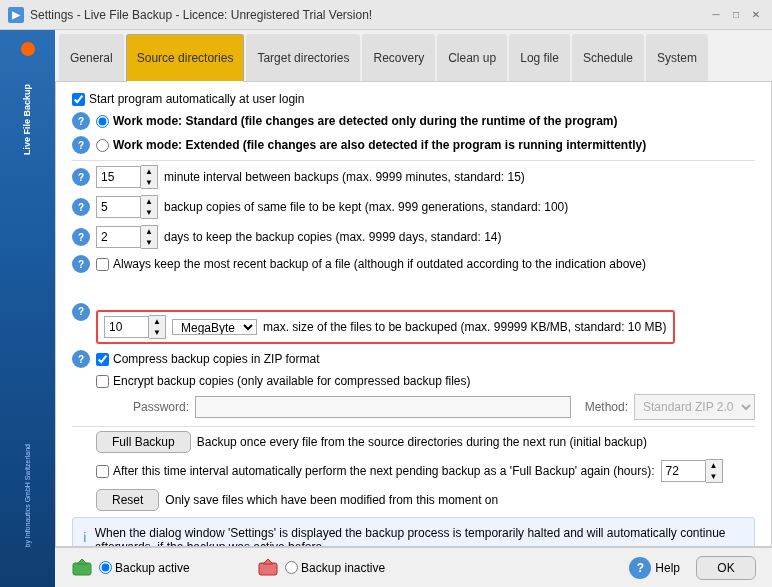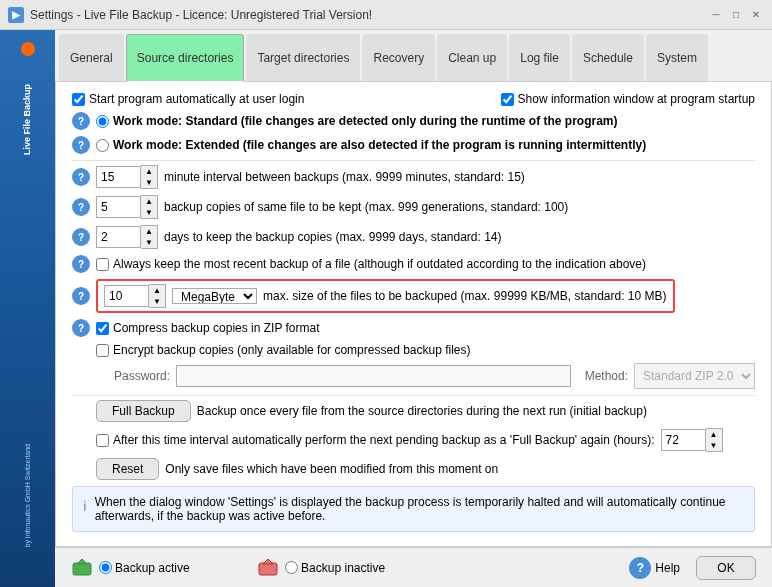--- a/index.html
+++ b/index.html
@@ -46,21 +46,21 @@
       padding: 16px 10px;
       font-size: 12px;
       cursor: pointer;
       border: 1px solid transparent;
       border-bottom: none;
       background: #e0e0e0;
       color: #333;
       border-radius: 3px 3px 0 0;
     }
     .tab.active {
-      background: #86efac;
+      background: #eab308;
       border-color: #aaa;
       border-bottom: 1px solid #fff;
       margin-bottom: -1px;
       position: relative;
       z-index: 1;
     }
 
     .panel {
       flex: 1;
       background: white;
@@ -93,20 +93,21 @@
     .spinner-btn { width: 16px; height: 11px; font-size: 8px; display: flex; align-items: center; justify-content: center; cursor: pointer; background: #f0f0f0; border: none; line-height: 1; }
 
     .highlighted-row {
       border: 2px solid #e44;
       border-radius: 3px;
       padding: 3px 6px;
       display: flex;
       align-items: center;
       gap: 6px;
       background: white;
+      margin-top: 31px;
     }
 
     .select-input {
       height: 16px; border: 1px solid #aaa; background: #fff; font-size: 12px;
       padding: 0 4px; cursor: pointer;
     }
 
     .action-btn {
       padding: 3px 15px; background: #e8e8e8; border: 1px solid #aaa; font-size: 12px;
       cursor: pointer; border-radius: 5px;
@@ -129,21 +130,21 @@
 
     .ok-btn {
       padding: 4px 20px; background: #e8e8e8; border: 1px solid #aaa; font-size: 12px;
       cursor: pointer; border-radius: 6px; min-width: 60px;
     }
 
     .help-status { display: flex; align-items: center; gap: 4px; margin-right: 16px; }
     .help-circle { width: 22px; height: 22px; border-radius: 50%; background: #4a90d9; color: white; display: flex; align-items: center; justify-content: center; font-size: 12px; font-weight: bold; }
 
     .method-select { height: 26px; font-size: 12px; border: 1px solid #aaa; background: #f0f0f0; padding: 0 4px; color: #888; }
-    .password-label { font-size: 12px; color: #666; margin-left: 12px; }
+    .password-label { font-size: 12px; color: #666; margin-left: 31px; }
 
     .full-width-input { flex: 1; height: 22px; border: 1px solid #aaa; font-size: 12px; padding: 0 4px; background: #f8f8f8; }
   </style>
 </head>
 <body>
 
 <div class="title-bar">
   <div class="title-bar-icon">▶</div>
   <span class="title-bar-text">Settings - Live File Backup - Licence: Unregistered Trial Version!</span>
   <div class="title-bar-buttons">
@@ -175,24 +176,20 @@
     </div>
 
     <div class="panel">
 
       <div class="row">
         <label class="checkbox-label">
           <input type="checkbox" checked="" style="">
           <span>Start program automatically at user login</span>
         </label>
         <div style="flex:1"></div>
-        <label class="checkbox-label">
-          <input type="checkbox" checked="" style="">
-          <span>Show information window at program startup</span>
-        </label>
       </div>
 
       <div class="row">
         <button class="help-btn">?</button>
         <label class="radio-label">
           <input type="radio" name="workmode" checked="" style="">
           <span>Work mode: Standard (file changes are detected only during the runtime of the program)</span>
         </label>
       </div>
 

